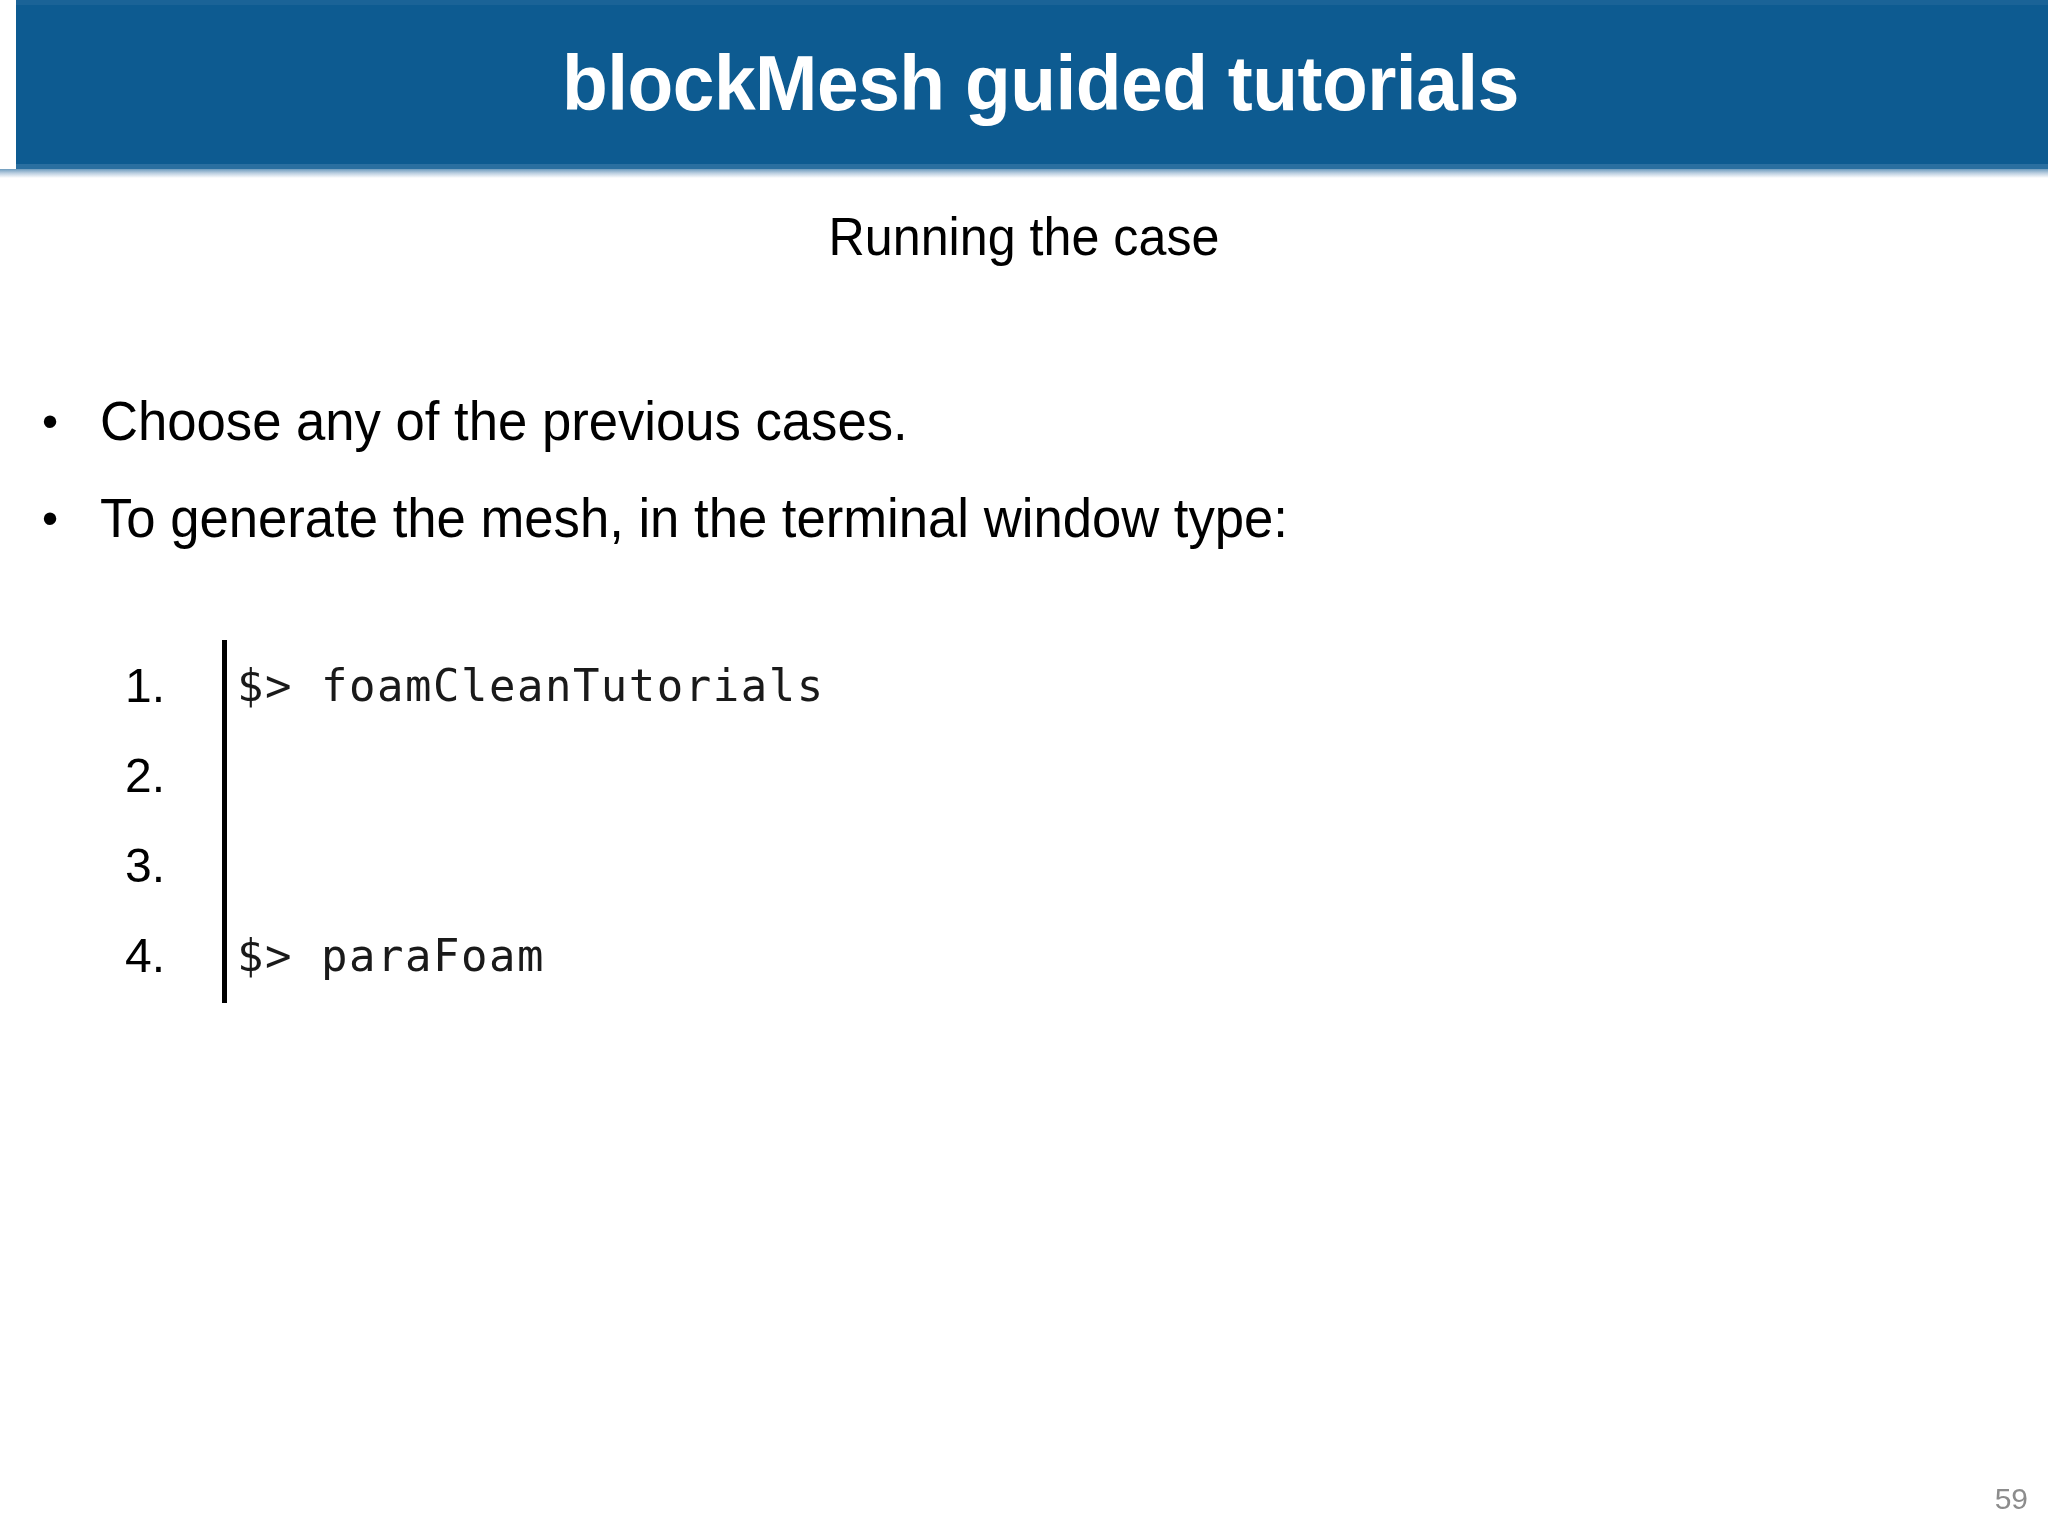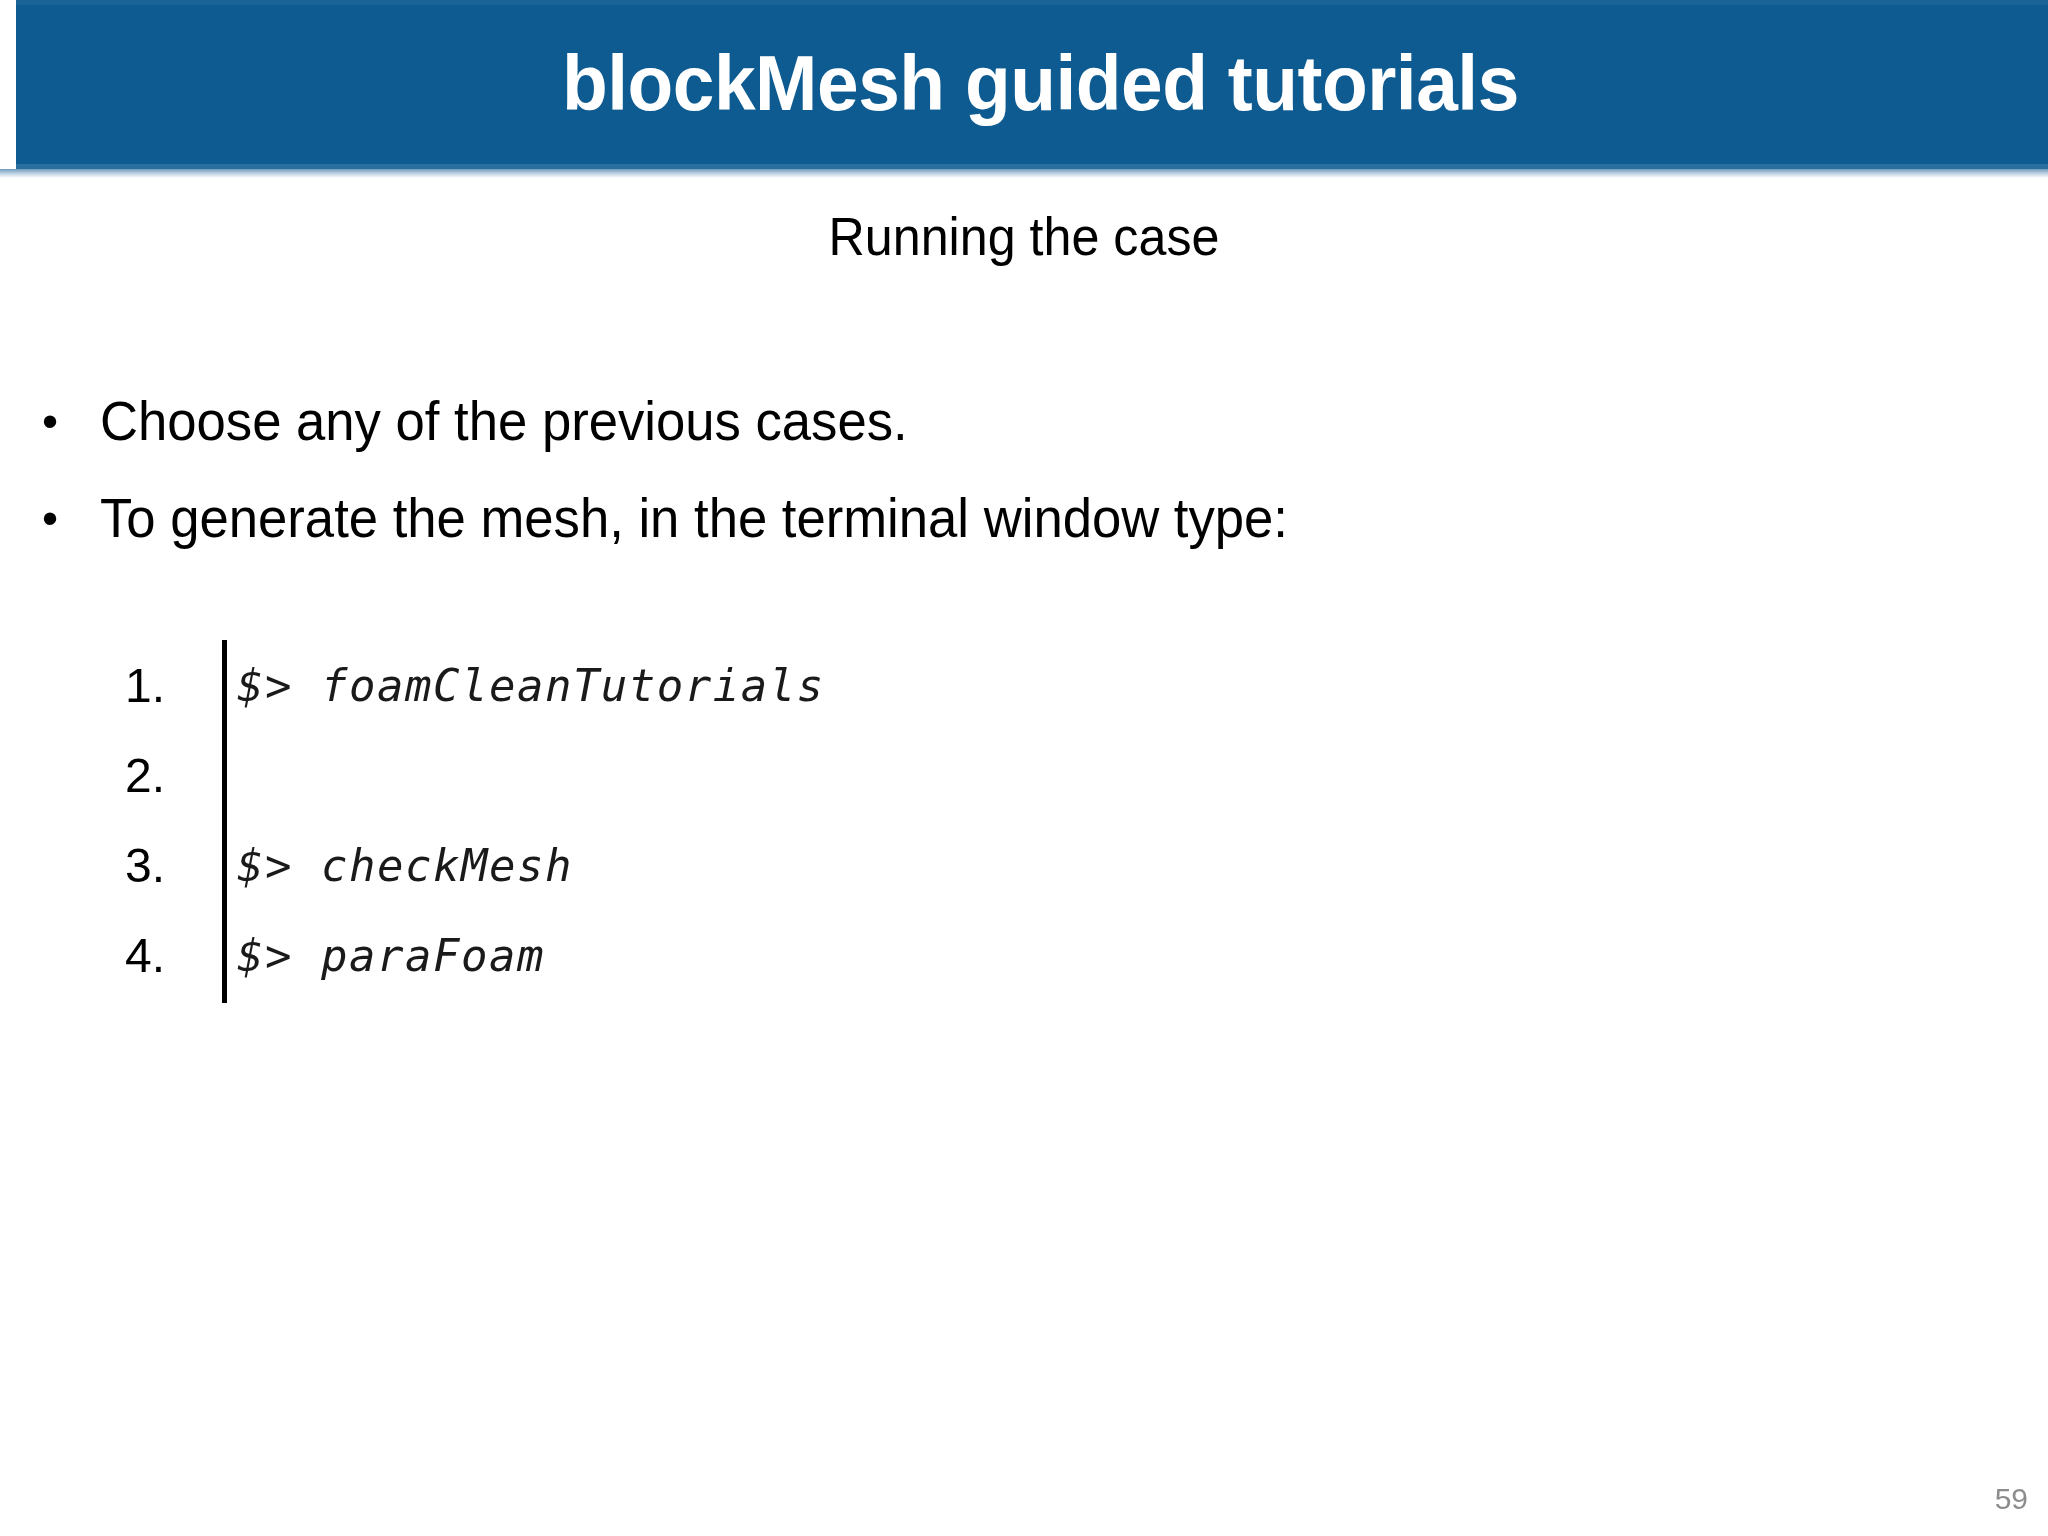--- a/index.html
+++ b/index.html
@@ -128,21 +128,20 @@
     font-family: "Liberation Sans Narrow", "Liberation Sans", sans-serif;
     color: #000000;
   }
   .code-text {
     padding-left: 62px;
     font-family: "DejaVu Sans Mono", "Liberation Mono", monospace;
     font-size: 44px;
     color: #1a1a1a;
     letter-spacing: 1.5px;
     white-space: pre;
-    font-style: italic;
   }
 
   
   #page-number {
     position: absolute;
     right: 20px;
     bottom: 20px;
     font-size: 30px;
     color: #8c8c8c;
     font-family: "Liberation Sans", sans-serif;
@@ -181,21 +180,20 @@
       <span class="code-number">1.</span>
       <span class="code-text">$&gt; foamCleanTutorials</span>
     </div>
 
     <div class="code-row">
       <span class="code-number">2.</span>
     </div>
 
     <div class="code-row">
       <span class="code-number">3.</span>
-      <span class="code-text">$&gt; checkMesh</span>
     </div>
 
     <div class="code-row">
       <span class="code-number">4.</span>
       <span class="code-text">$&gt; paraFoam</span>
     </div>
 
   </div>
 
   <div id="page-number">59</div>

